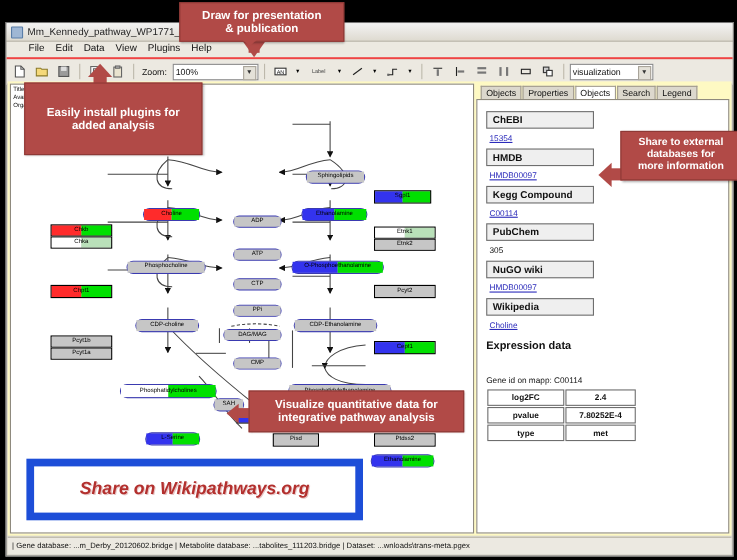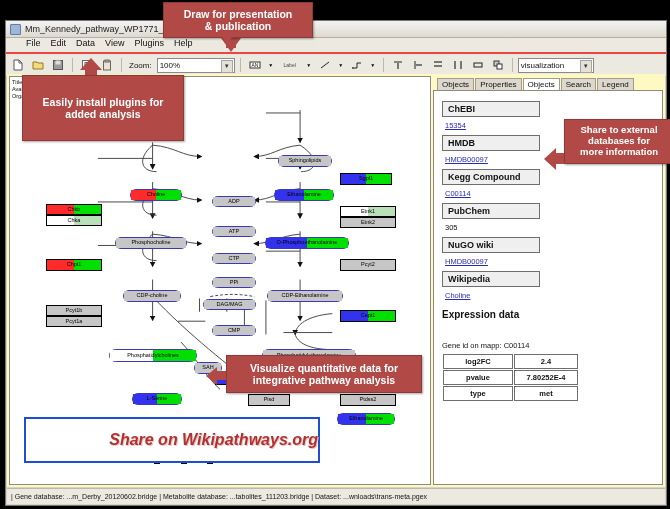--- a/index.html
+++ b/index.html
@@ -59,22 +59,22 @@
   .gene{border:1px solid #000;background:#c6c6c6;}
   .lbl{position:relative;z-index:3;white-space:nowrap;}
   .half{position:absolute;top:0;bottom:0;z-index:1;}
   .handle{position:absolute;width:4px;height:4px;background:#ffe400;border:1px solid #000;z-index:6;}
 
   svg.edges{position:absolute;left:0;top:0;width:100%;height:100%;z-index:0;}
 
   
   .callout{position:absolute;background:#b14a47;color:#fff;font-weight:bold;text-align:center;
            border:1px solid #8e3936;box-shadow:1px 1px 2px rgba(0,0,0,.35);line-height:1.15;z-index:50;}
-  .sharebox{position:absolute;background:#fff;border:2px solid #1d4ed8;z-index:50;
-            display:flex;align-items:center;justify-content:flex-end;}
+  .sharebox{position:absolute;background:#fff;border:7px solid #1d4ed8;z-index:50;
+            display:flex;align-items:center;justify-content:center;}
   .sharebox span{color:#b3302e;font-weight:bold;font-style:italic;font-size:16px;
                  text-shadow:1px 1px 0 #e7c6c6;}
 </style>
 </head>
 <body>
 
 <div id="root">
 
   <div class="window">
 

